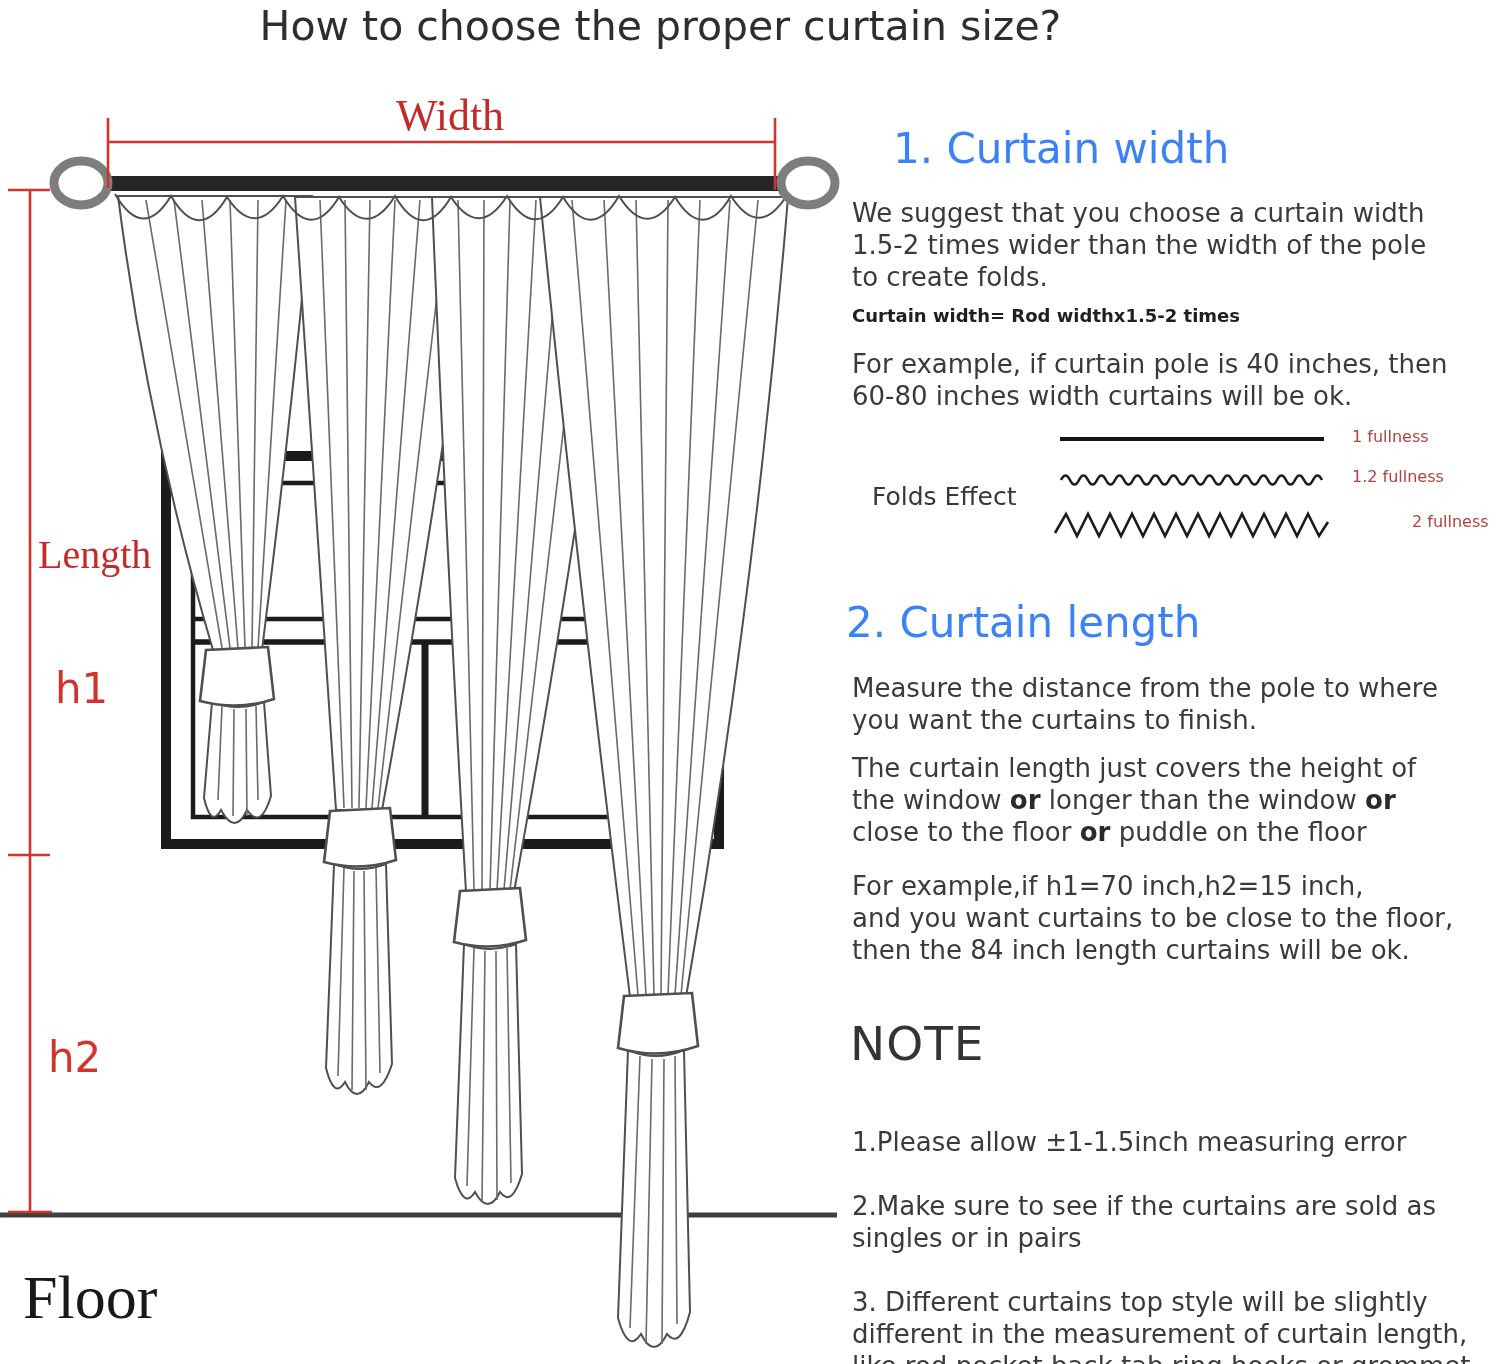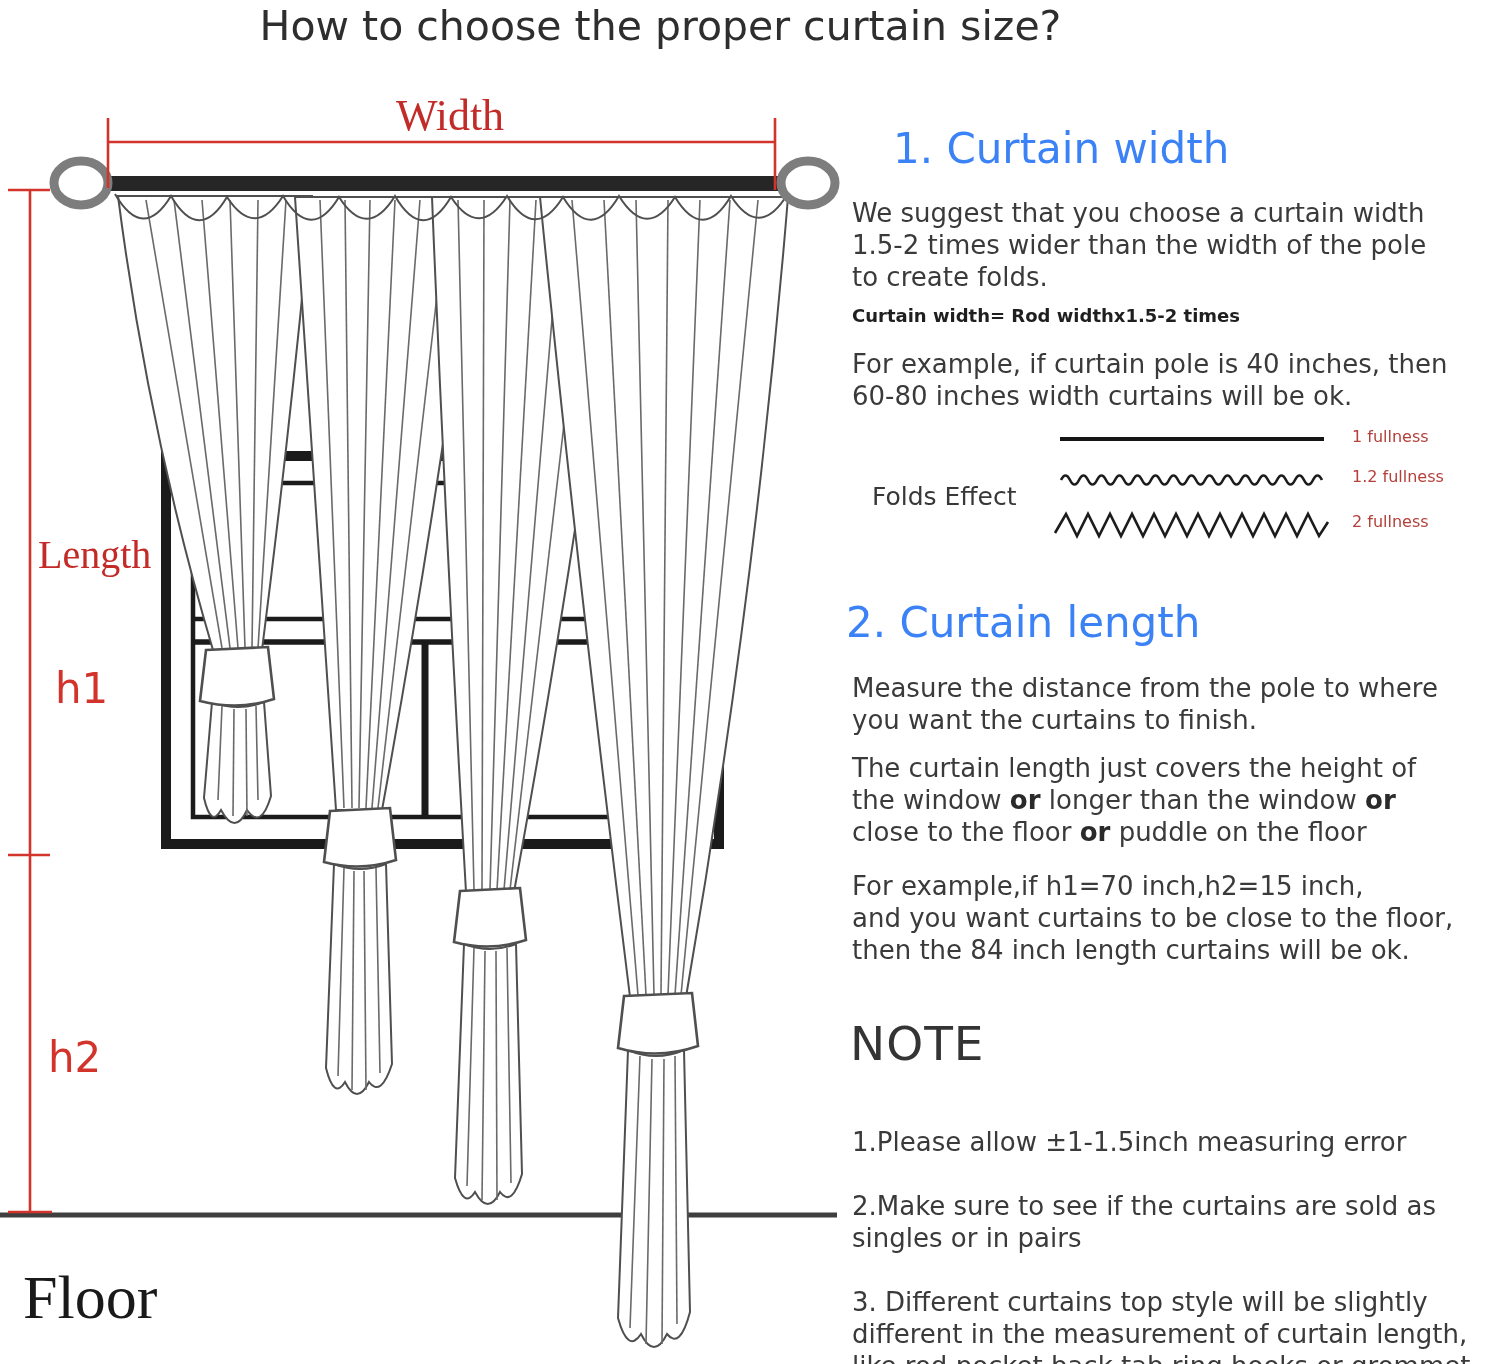--- a/index.html
+++ b/index.html
@@ -172,21 +172,21 @@
   <div class="fold-label" style="left:872px;top:482px;">Folds Effect</div>
 
   <svg class="fold-svg" style="left:1058px;top:466px;" width="268" height="26" viewBox="0 0 268 26">
     <path fill="none" stroke="#1c1c1c" stroke-width="2.6" d="M3 14 q4.5 -9 9 0 t9 0 t9 0 t9 0 t9 0 t9 0 t9 0 t9 0 t9 0 t9 0 t9 0 t9 0 t9 0 t9 0 t9 0 t9 0 t9 0 t9 0 t9 0 t9 0 t9 0 t9 0 t9 0 t9 0 t9 0 t9 0 t9 0 t9 0 t9 0"></path>
   </svg>
   <div class="fullness" style="left:1352px;top:467px;">1.2 fullness</div>
 
   <svg class="fold-svg" style="left:1052px;top:506px;" width="282" height="36" viewBox="0 0 282 36">
     <polyline fill="none" stroke="#1c1c1c" stroke-width="2.6" points="3,27 14,8 25,30 36,8 47,30 58,8 69,30 80,8 91,30 102,8 113,30 124,8 135,30 146,8 157,30 168,8 179,30 190,8 201,30 212,8 223,30 234,8 245,30 256,8 267,30 276,16"></polyline>
   </svg>
-  <div class="fullness" style="left:1352px;top:512px;">2 fullness</div>
+  <div class="fullness" style="left:1412px;top:512px;">2 fullness</div>
 
   <div class="h-sec" style="left:846px;top:598px;">2. Curtain length</div>
 
   <div class="para" style="left:852px;top:672px;">Measure the distance from the pole to where
 you want the curtains to finish.</div>
 
   <div class="para" style="left:852px;top:752px;"><span>The curtain length just covers the height of
 the window </span><span class="b">or</span><span> longer than the window </span><span class="b">or</span><span>
 close to the floor </span><span class="b">or</span><span> puddle on the floor</span></div>
 

